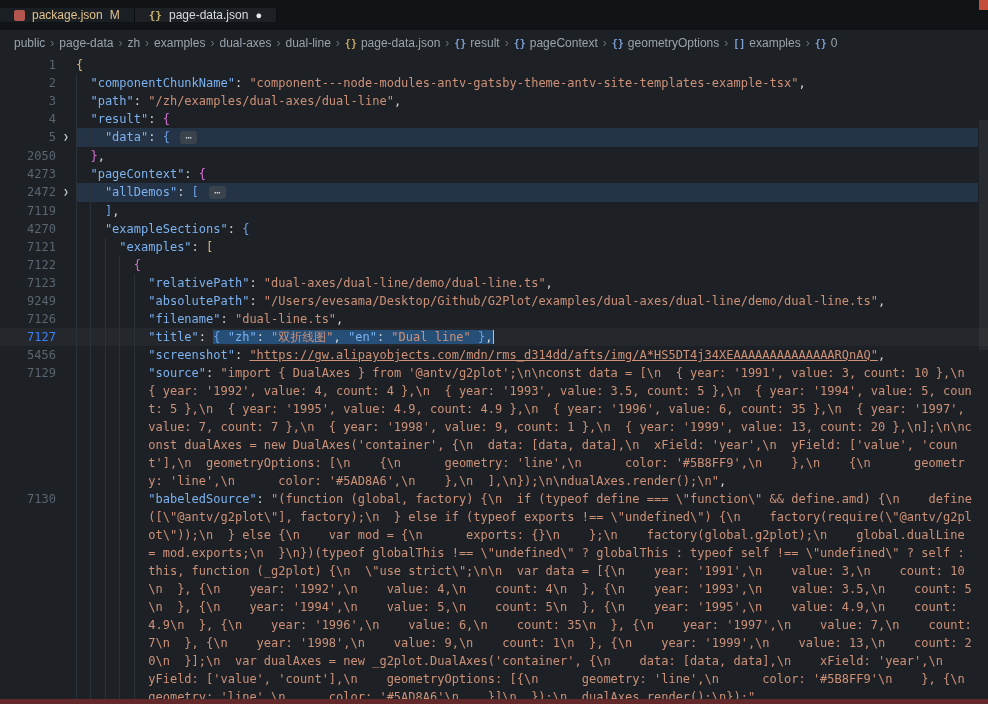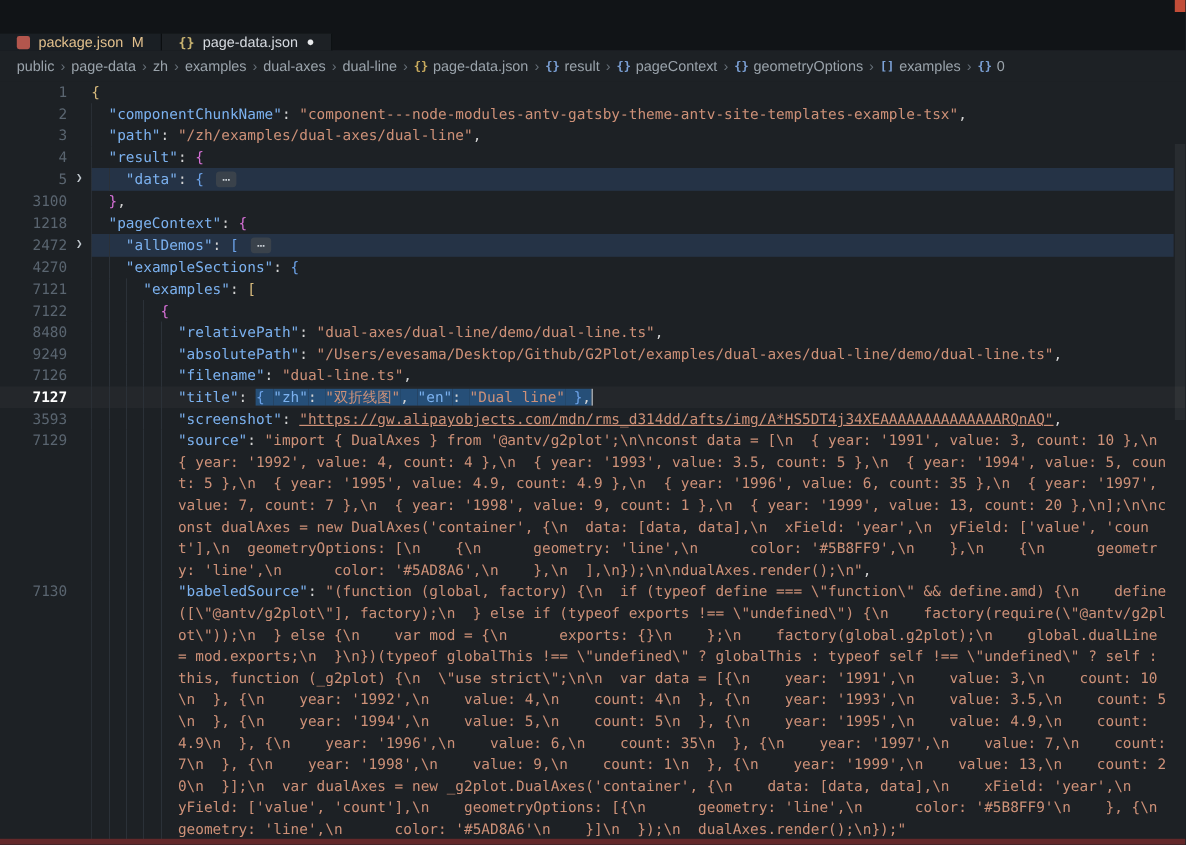--- a/index.html
+++ b/index.html
@@ -5,22 +5,22 @@
   * { box-sizing: border-box; }
   html,body { margin:0; padding:0; }
   body {
     width: 988px; height: 704px; overflow: hidden;
     background: #1d2125;
     font-family: "DejaVu Sans Mono", monospace;
     position: relative;
   }
   
   .tabbar {
-    height: 42px; background: #111417;
-    display: flex; align-items: flex-end;
+    height: 30px; background: #111417;
+    display: flex; align-items: center;
     font-family: "Liberation Sans", sans-serif; font-size: 12px;
   }
   .tab {
     display: flex; align-items: center; gap: 7px;
     padding: 0 14px; border-right: 1px solid #0b0e10;
     cursor: default; white-space: nowrap;
   }
   .tab-inactive { background: #1a1f24; color: #e2c08d; }
   .tab-active   { background: #1d2125; color: #d6dae0; }
   .npm-ico {
@@ -46,21 +46,21 @@
   .bc-ico { font-family: "DejaVu Sans Mono", monospace; font-size: 10px; font-weight: bold; }
   .bc-ico.json-file-icon { color: #c9ab5e; }
   .bc-ico.object-symbol-icon, .bc-ico.array-symbol-icon { color: #7ca1d6; }
   
   .editor { position: relative; height: 648px; overflow: hidden; }
   .line { display: flex; align-items: flex-start; line-height: 18px; font-size: 12px; }
   .ln {
     width: 56px; flex: none; text-align: right;
     color: #5a6570; user-select: none;
   }
-  .line-active .ln { color: #ffffff; font-weight: bold; }
+  .line-active .ln { color: #3b82f6; }
   .foldcol {
     width: 20px; flex: none; text-align: center;
     color: #c2c9cf; font-size: 9px; line-height: 18px; cursor: pointer;
   }
   .code { flex: 1; position: relative; min-width: 0; margin-right: 10px; }
   .line-fold .code { background: rgba(70,118,190,0.22); }
   .line-active { background: rgba(255,255,255,0.03); }
   .guides {
     position: absolute; left: 0; top: 0; bottom: 0;
     background: repeating-linear-gradient(to right,
@@ -208,44 +208,52 @@
       </div>
       <div class="line line-fold">
         <div class="ln">5</div>
         <div class="foldcol">❯</div>
         <div class="code" style="padding-left: 4ch;">
           <div class="guides" style="width: 4ch;"></div>
           <span class="text"><span class="tk-key">"data"</span><span class="tk-punc">: </span><span class="tk-b3">{</span><span class="tk-punc"> </span><span class="tk-foldchip">⋯</span></span>
         </div>
       </div>
       <div class="line">
-        <div class="ln">3100</div>
+        <div class="ln">2050</div>
         <div class="foldcol"></div>
         <div class="code" style="padding-left: 2ch;">
           <div class="guides" style="width: 2ch;"></div>
           <span class="text"><span class="tk-b2">}</span><span class="tk-punc">,</span></span>
         </div>
       </div>
       <div class="line">
-        <div class="ln">1218</div>
+        <div class="ln">4273</div>
         <div class="foldcol"></div>
         <div class="code" style="padding-left: 2ch;">
           <div class="guides" style="width: 2ch;"></div>
           <span class="text"><span class="tk-key">"pageContext"</span><span class="tk-punc">: </span><span class="tk-b2">{</span></span>
         </div>
       </div>
       <div class="line line-fold">
         <div class="ln">2472</div>
         <div class="foldcol">❯</div>
         <div class="code" style="padding-left: 4ch;">
           <div class="guides" style="width: 4ch;"></div>
           <span class="text"><span class="tk-key">"allDemos"</span><span class="tk-punc">: </span><span class="tk-b3">[</span><span class="tk-punc"> </span><span class="tk-foldchip">⋯</span></span>
         </div>
       </div>
       <div class="line">
+        <div class="ln">7119</div>
+        <div class="foldcol"></div>
+        <div class="code" style="padding-left: 4ch;">
+          <div class="guides" style="width: 4ch;"></div>
+          <span class="text"><span class="tk-b3">]</span><span class="tk-punc">,</span></span>
+        </div>
+      </div>
+      <div class="line">
         <div class="ln">4270</div>
         <div class="foldcol"></div>
         <div class="code" style="padding-left: 4ch;">
           <div class="guides" style="width: 4ch;"></div>
           <span class="text"><span class="tk-key">"exampleSections"</span><span class="tk-punc">: </span><span class="tk-b3">{</span></span>
         </div>
       </div>
       <div class="line">
         <div class="ln">7121</div>
         <div class="foldcol"></div>
@@ -256,21 +264,21 @@
       </div>
       <div class="line">
         <div class="ln">7122</div>
         <div class="foldcol"></div>
         <div class="code" style="padding-left: 8ch;">
           <div class="guides" style="width: 8ch;"></div>
           <span class="text"><span class="tk-b2">{</span></span>
         </div>
       </div>
       <div class="line">
-        <div class="ln">8480</div>
+        <div class="ln">7123</div>
         <div class="foldcol"></div>
         <div class="code" style="padding-left: 10ch;">
           <div class="guides" style="width: 10ch;"></div>
           <span class="text"><span class="tk-key">"relativePath"</span><span class="tk-punc">: </span><span class="tk-str">"dual-axes/dual-line/demo/dual-line.ts"</span><span class="tk-punc">,</span></span>
         </div>
       </div>
       <div class="line">
         <div class="ln">9249</div>
         <div class="foldcol"></div>
         <div class="code" style="padding-left: 10ch;">
@@ -288,21 +296,21 @@
       </div>
       <div class="line line-active">
         <div class="ln">7127</div>
         <div class="foldcol"></div>
         <div class="code" style="padding-left: 10ch;">
           <div class="guides" style="width: 10ch;"></div>
           <span class="text"><span class="tk-key">"title"</span><span class="tk-punc">: </span><span class="tk-b3 sel">{ </span><span class="tk-key sel">"zh"</span><span class="tk-punc sel">: </span><span class="tk-str sel">"双折线图"</span><span class="tk-punc sel">, </span><span class="tk-key sel">"en"</span><span class="tk-punc sel">: </span><span class="tk-str sel">"Dual line"</span><span class="tk-b3 sel"> }</span><span class="tk-punc sel">,</span><span class="tk-cursor"></span></span>
         </div>
       </div>
       <div class="line">
-        <div class="ln">3593</div>
+        <div class="ln">5456</div>
         <div class="foldcol"></div>
         <div class="code" style="padding-left: 10ch;">
           <div class="guides" style="width: 10ch;"></div>
           <span class="text"><span class="tk-key">"screenshot"</span><span class="tk-punc">: </span><span class="tk-str tk-link">"https://gw.alipayobjects.com/mdn/rms_d314dd/afts/img/A*HS5DT4j34XEAAAAAAAAAAAAAARQnAQ"</span><span class="tk-punc">,</span></span>
         </div>
       </div>
       <div class="line">
         <div class="ln">7129</div>
         <div class="foldcol"></div>
         <div class="code" style="padding-left: 10ch;">

